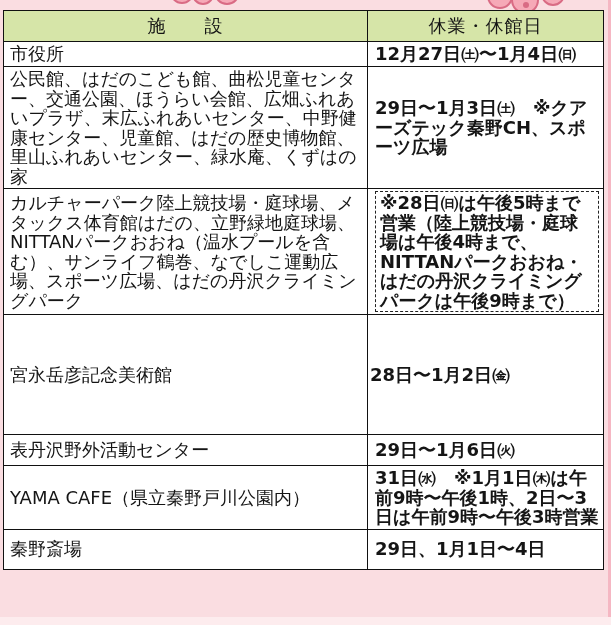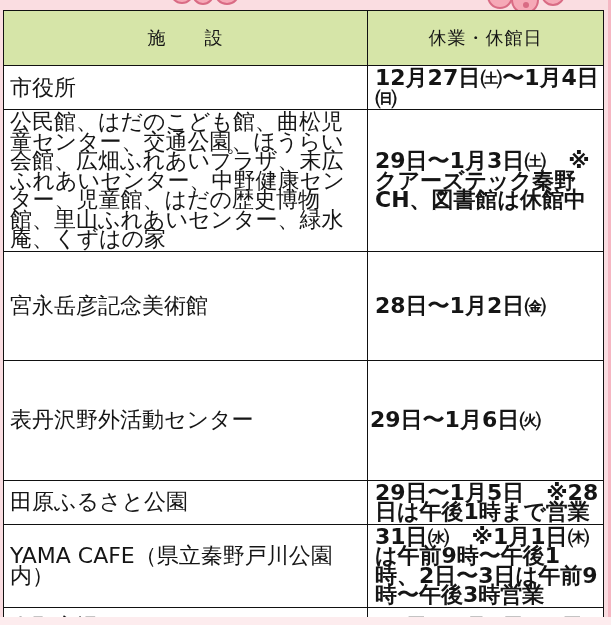--- a/index.html
+++ b/index.html
@@ -39,25 +39,25 @@
   }
   col.c1{width:364px;}
   col.c2{width:236px;}
   th,td{
     border:1.6px solid var(--border_black,#111111);
     box-sizing:border-box;
   }
   th{
     background:var(--header_green,#d6e5a8);
     font-size:18px;font-weight:normal;
-    text-align:center;padding:15px 4px;
+    text-align:center;padding:3px 4px;
     letter-spacing:1px;
   }
   td{
-    font-size:22px;line-height:19.5px;
+    font-size:18px;line-height:19.5px;
     padding:2px 6px;vertical-align:middle;
     text-align:left;
   }
   td.cell-closed{white-space:pre-line;padding:2px 4px 2px 7px;font-weight:bold;}
   
   tbody tr:nth-child(1) td{height:25px;}
   tbody tr:nth-child(2) td{height:68px;}
   tbody tr:nth-child(3) td{height:109px;margin-top:40px;}
   tbody tr:nth-child(4) td{height:120px;}
   tbody tr:nth-child(5) td{height:31px;}
@@ -98,33 +98,33 @@
         <th>休業・休館日</th>
       </tr>
     </thead>
     <tbody id="rows">
         <tr>
           <td class="cell-facility">市役所</td>
           <td class="cell-closed">12月27日㈯〜1月4日㈰</td>
         </tr>
         <tr>
           <td class="cell-facility">公民館、はだのこども館、曲松児童センター、交通公園、ほうらい会館、広畑ふれあいプラザ、末広ふれあいセンター、中野健康センター、児童館、はだの歴史博物館、里山ふれあいセンター、緑水庵、くずはの家</td>
-          <td class="cell-closed">29日〜1月3日㈯　※クアーズテック秦野CH、図書館は休館中</td>
+          <td class="cell-closed">29日〜1月3日㈯　※クアーズテック秦野CH、スポーツ広場</td>
+        </tr>
+        <tr>
+          <td class="cell-facility">カルチャーパーク陸上競技場・庭球場、メタックス体育館はだの、立野緑地庭球場、NITTANパークおおね（温水プールを含む）、サンライフ鶴巻、なでしこ運動広場、スポーツ広場、はだの丹沢クライミングパーク</td>
+          <td class="cell-closed"><div class="dashed-box">※28日㈰は午後5時まで営業（陸上競技場・庭球場は午後4時まで、NITTANパークおおね・はだの丹沢クライミングパークは午後9時まで）</div></td>
         </tr>
         <tr>
           <td class="cell-facility">宮永岳彦記念美術館</td>
           <td class="cell-closed">28日〜1月2日㈮</td>
         </tr>
         <tr>
           <td class="cell-facility">表丹沢野外活動センター</td>
           <td class="cell-closed">29日〜1月6日㈫</td>
-        </tr>
-        <tr>
-          <td class="cell-facility">田原ふるさと公園</td>
-          <td class="cell-closed">29日〜1月5日　※28日は午後1時まで営業</td>
         </tr>
         <tr>
           <td class="cell-facility">YAMA CAFE（県立秦野戸川公園内）</td>
           <td class="cell-closed">31日㈬　※1月1日㈭は午前9時〜午後1時、2日〜3日は午前9時〜午後3時営業</td>
         </tr>
         <tr>
           <td class="cell-facility">秦野斎場</td>
           <td class="cell-closed">29日、1月1日〜4日</td>
         </tr>
       </tbody>

